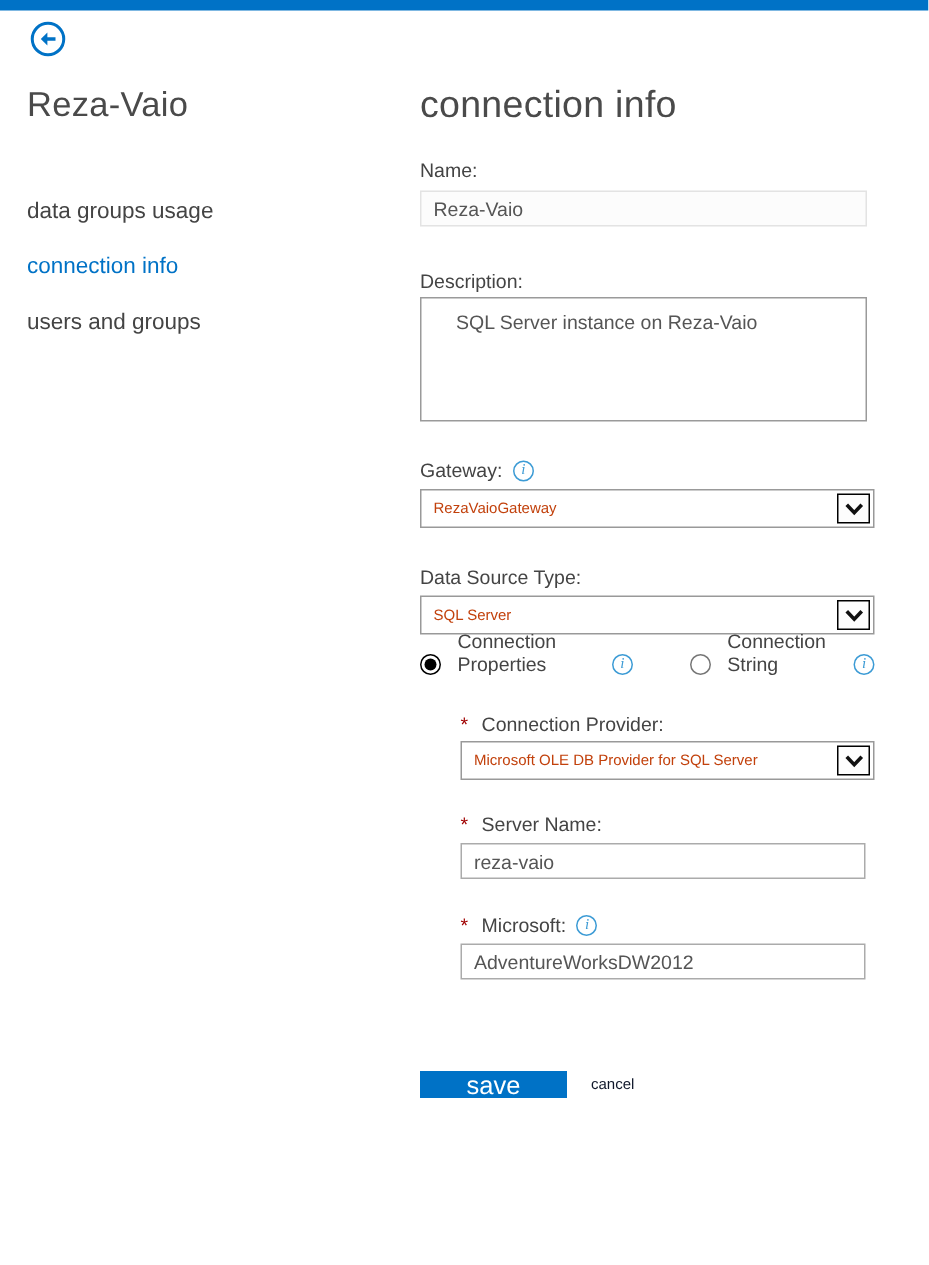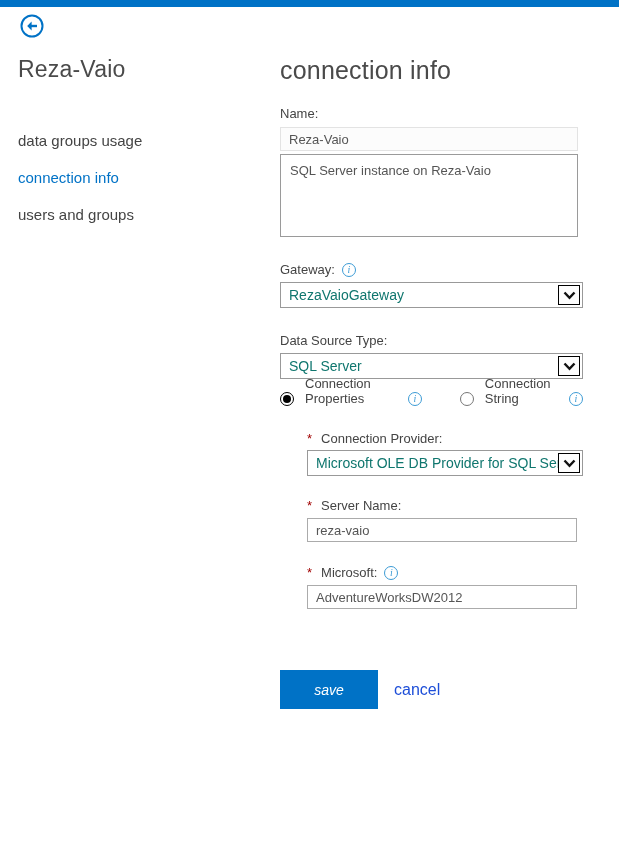--- a/index.html
+++ b/index.html
@@ -41,32 +41,32 @@
   }
   .txt-input.subtle { border-color: #e3e3e3; background: #fcfcfc; }
 
   .lbl-name { margin-top: 21px; }
   .input-name { margin-top: 6px; }
 
   .lbl-desc { margin-top: 29px; }
   .desc-area {
     display: block; margin-top: 3px; width: 298px; height: 83px;
     border: 1px solid #9a9a9a; background: #fff; resize: none; outline: none;
-    font-family: inherit; font-size: 13px; color: #555; padding: 8px 9px; line-height: 16px;
+    font-family: inherit; font-size: 13px; color: #555; padding: 8px 23px; line-height: 16px;
   }
 
   .lbl-gateway { margin-top: 25px; }
   .lbl-dst { margin-top: 25px; }
   .lbl-connect { margin-top: 23px; }
 
   .select {
     margin-top: 5px; width: 303px; height: 26px; border: 1px solid #999; background: #fff;
     display: flex; align-items: center; padding-left: 8px; cursor: pointer;
   }
-  .select-value { font-size: 14px; color: #0f766e; flex: 1 1 auto; white-space: nowrap; overflow: hidden; }
+  .select-value { font-size: 10px; color: #c2410c; flex: 1 1 auto; white-space: nowrap; overflow: hidden; }
   .select-arrow {
     flex: 0 0 auto; width: 22px; height: 20px; margin-right: 2px;
     border: 1px solid #000; background: #fdfdfd;
     display: flex; align-items: center; justify-content: center;
   }
 
   .radio-row { margin-top: 9px; display: flex; align-items: flex-end; height: 18px; }
   .radio {
     width: 14px; height: 14px; border-radius: 50%; border: 1px solid #767676; background: #fff;
     display: inline-flex; align-items: center; justify-content: center; cursor: pointer; flex: 0 0 auto;
@@ -83,22 +83,22 @@
   .txt-input.narrow { width: 270px; margin-top: 5px; }
   .lbl-db { margin-top: 23px; }
 
   .btn-primary {
     display: block; border: none; background: #0072c6; color: #fff; cursor: pointer;
     font-family: inherit; font-size: 13.5px;
   }
   .btn-credentials { margin-top: 26px; width: 137px; height: 26px; }
 
   .footer { margin-top: 61px; display: flex; align-items: center; }
-  .btn-save { width: 98px; height: 39px; font-size: 14px; font-style: italic; }
-  .cancel-link { margin-left: 16px; font-size: 16px; color: #1d4ed8; text-decoration: none; cursor: pointer; }
+  .btn-save { width: 98px; height: 18px; font-size: 17px; }
+  .cancel-link { margin-left: 16px; font-size: 10px; color: #0f172a; text-decoration: none; cursor: pointer; }
 </style>
 </head>
 <body>
 
 <div class="topbar"></div>
 
 <button class="back-btn">
   <svg width="26" height="26" viewBox="0 0 26 26">
     <circle cx="13" cy="13" r="10.5" fill="none" stroke="#0072c6" stroke-width="2"></circle>
     <path d="M18 13 H10" stroke="#0072c6" stroke-width="2.4" fill="none"></path>
@@ -114,20 +114,21 @@
     <a class="nav-item">users and groups</a>
   </nav>
 </aside>
 
 <main class="main">
   <div class="page-title">connection info</div>
 
   <div class="lbl lbl-name">Name:</div>
   <input class="txt-input subtle input-name" type="text" value="Reza-Vaio" style="">
 
+  <div class="lbl lbl-desc">Description:</div>
   <textarea class="desc-area" style="">SQL Server instance on Reza-Vaio</textarea>
 
   <div class="lbl lbl-gateway">
     <span>Gateway:</span>
     <span class="info-icon">i</span>
   </div>
   <div class="select">
     <span class="select-value">RezaVaioGateway</span>
     <span class="select-arrow">
       <svg width="13" height="9" viewBox="0 0 13 9">

